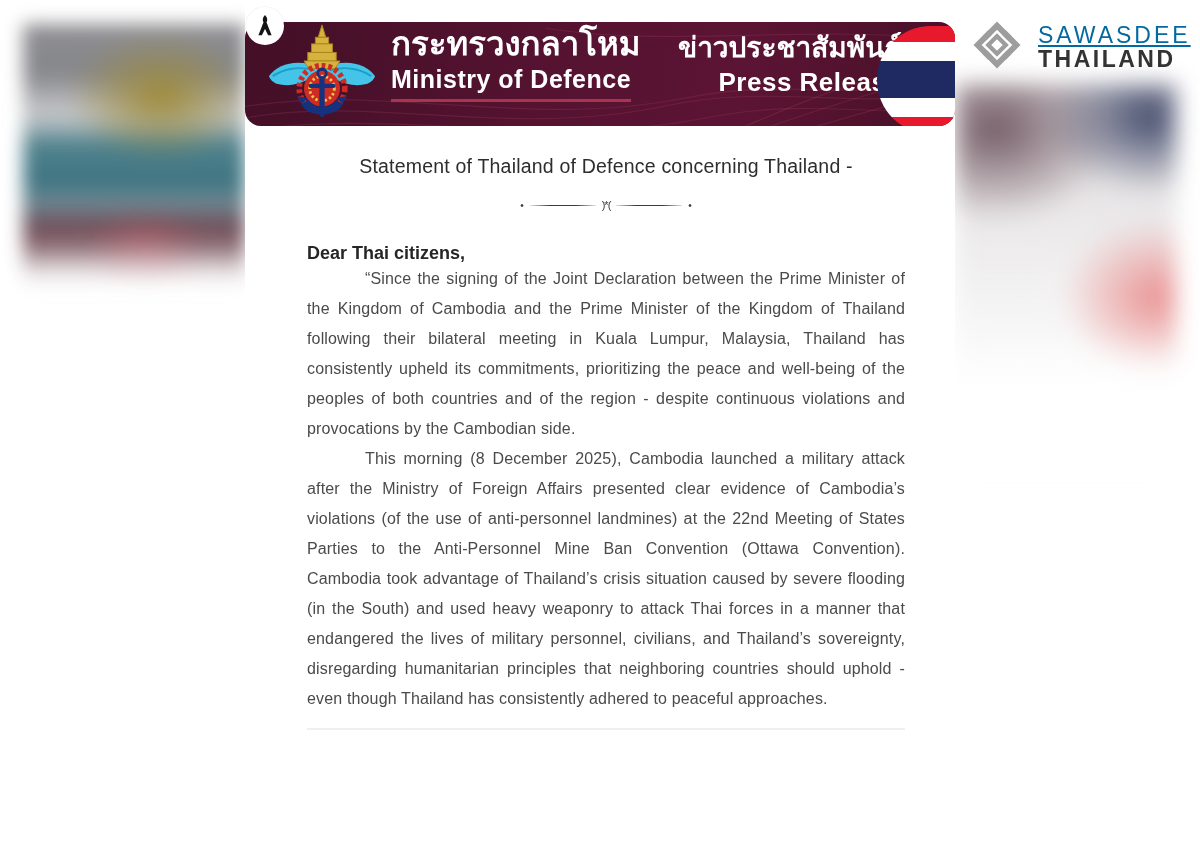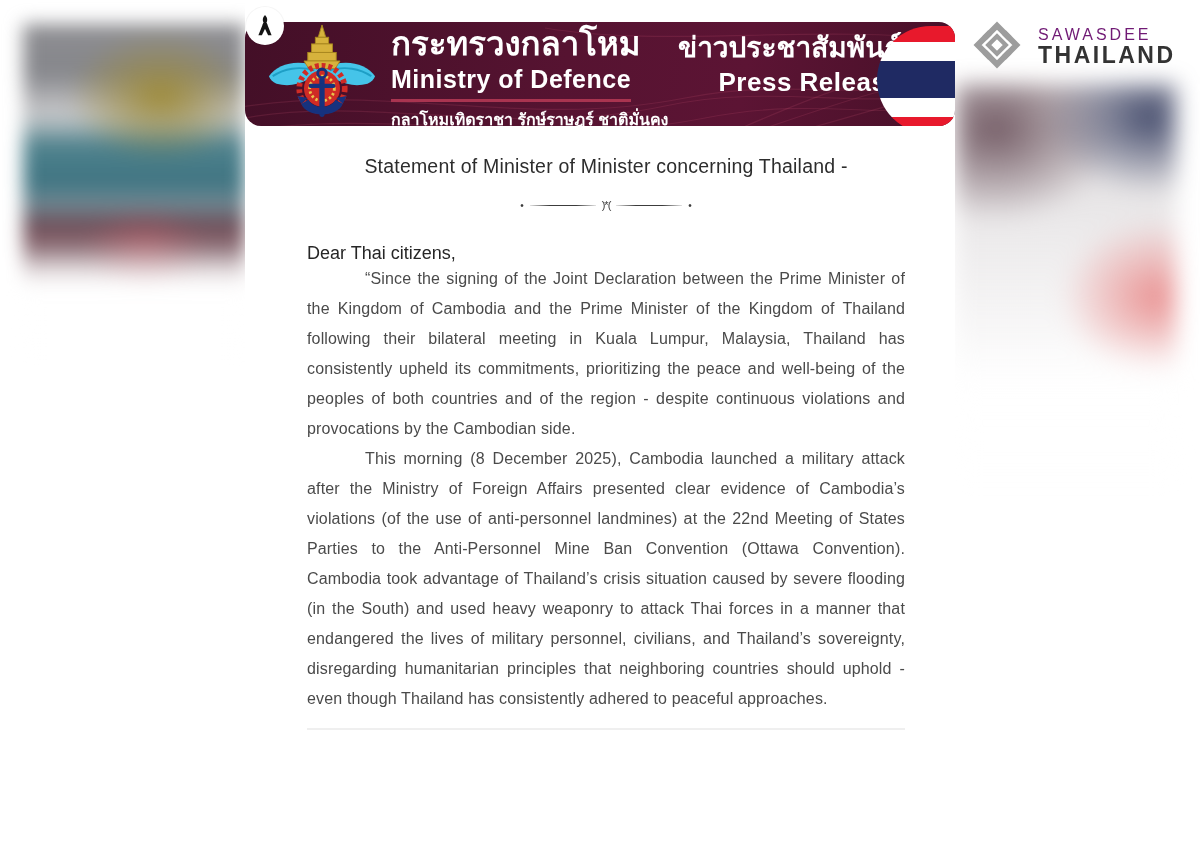--- a/index.html
+++ b/index.html
@@ -34,22 +34,22 @@
       radial-gradient(140px 110px at 92% 38%, rgba(232,130,130,0.85), rgba(232,130,130,0) 70%),
       linear-gradient(180deg, rgba(150,140,145,0.35), rgba(150,140,145,0) 55%);
   }
 
   
   .brand{
     position:absolute;left:966px;top:14px;z-index:3;
     display:flex;align-items:center;gap:10px;
   }
   .brand .texts{display:flex;flex-direction:column;line-height:1.05;}
-  .brand .t1{color:#701a75;font-size:16px;letter-spacing:3px;font-weight:400;}
-  .brand .t2{color:#333333;font-size:23px;letter-spacing:2.5px;font-weight:700;text-align:center;}
+  .brand .t1{color:#0369a1;font-size:23px;letter-spacing:3px;font-weight:400;text-decoration:underline;}
+  .brand .t2{color:#333333;font-size:23px;letter-spacing:2.5px;font-weight:700;}
 
   
   .doc{
     position:absolute;left:245px;top:0;width:710px;height:851px;
     background:#ffffff;z-index:2;
   }
   .banner{
     position:absolute;left:0;top:22px;width:710px;height:104px;
     background:linear-gradient(100deg,#430f27 0%, #561331 45%, #5c1434 70%, #471028 100%);
     border-radius:16px;overflow:hidden;
@@ -84,21 +84,21 @@
   .title{
     text-align:center;color:#2d2d2d;font-size:19.5px;font-weight:500;
     line-height:36px;letter-spacing:0.2px;
   }
   .ornament{
     margin-top:16px;display:flex;align-items:center;justify-content:center;gap:6px;color:#3c3c3c;
   }
   .ornament .dot{font-size:10px;line-height:10px;}
   .ornament .bar{width:66px;height:1.6px;background:linear-gradient(90deg,rgba(60,60,60,0.15),#3c3c3c 30%,#3c3c3c 70%,rgba(60,60,60,0.15));}
   .ornament .mid{font-size:11px;letter-spacing:-1px;line-height:11px;}
-  .salutation{margin-top:32px;color:#262626;font-size:18px;font-weight:400;}
+  .salutation{margin-top:32px;color:#262626;font-size:18px;font-weight:700;}
   .para{
     color:#4a4a4a;font-size:16px;line-height:30px;
     text-align:justify;text-indent:58px;letter-spacing:0.15px;
   }
   .hairline{margin-top:14px;height:2px;background:#ededed;opacity:0.9;}
 </style>
 </head>
 <body>
 
 <div class="stage">
@@ -161,34 +161,33 @@
         <rect x="46" y="63" width="28" height="4.5" rx="2" fill="#16327e"></rect>
         <path d="M38,84 C44,99 76,99 82,84 L74,80 C70,90 50,90 46,80 Z" fill="#16327e"></path>
         <path d="M38,84 L34,76 L45,78 Z" fill="#16327e"></path>
         <path d="M82,84 L86,76 L75,78 Z" fill="#16327e"></path>
       </svg>
 
       <div class="bcol-left">
         <div class="ministry-thai">กระทรวงกลาโหม</div>
         <div class="ministry-en">Ministry of Defence</div>
         <div class="red-line"></div>
-        <div class="motto-thai">กลาโหมเทิดราชา รักษ์ราษฎร์ ชาติมั่นคง</div>
       </div>
 
       <div class="bcol-right">
         <div class="news-thai">ข่าวประชาสัมพันธ์</div>
         <div class="news-en">Press Release</div>
       </div>
 
       <div class="flag"></div>
     </div>
 
     <div class="content">
       <div class="title">
-        <div>Statement of Minister of Minister concerning Thailand -</div>
+        <div>Statement of Thailand of Defence concerning Thailand -</div>
       </div>
 
       <div class="ornament">
         <span class="dot">•</span>
         <span class="bar"></span>
         <span class="mid">)*(</span>
         <span class="bar"></span>
         <span class="dot">•</span>
       </div>
 

